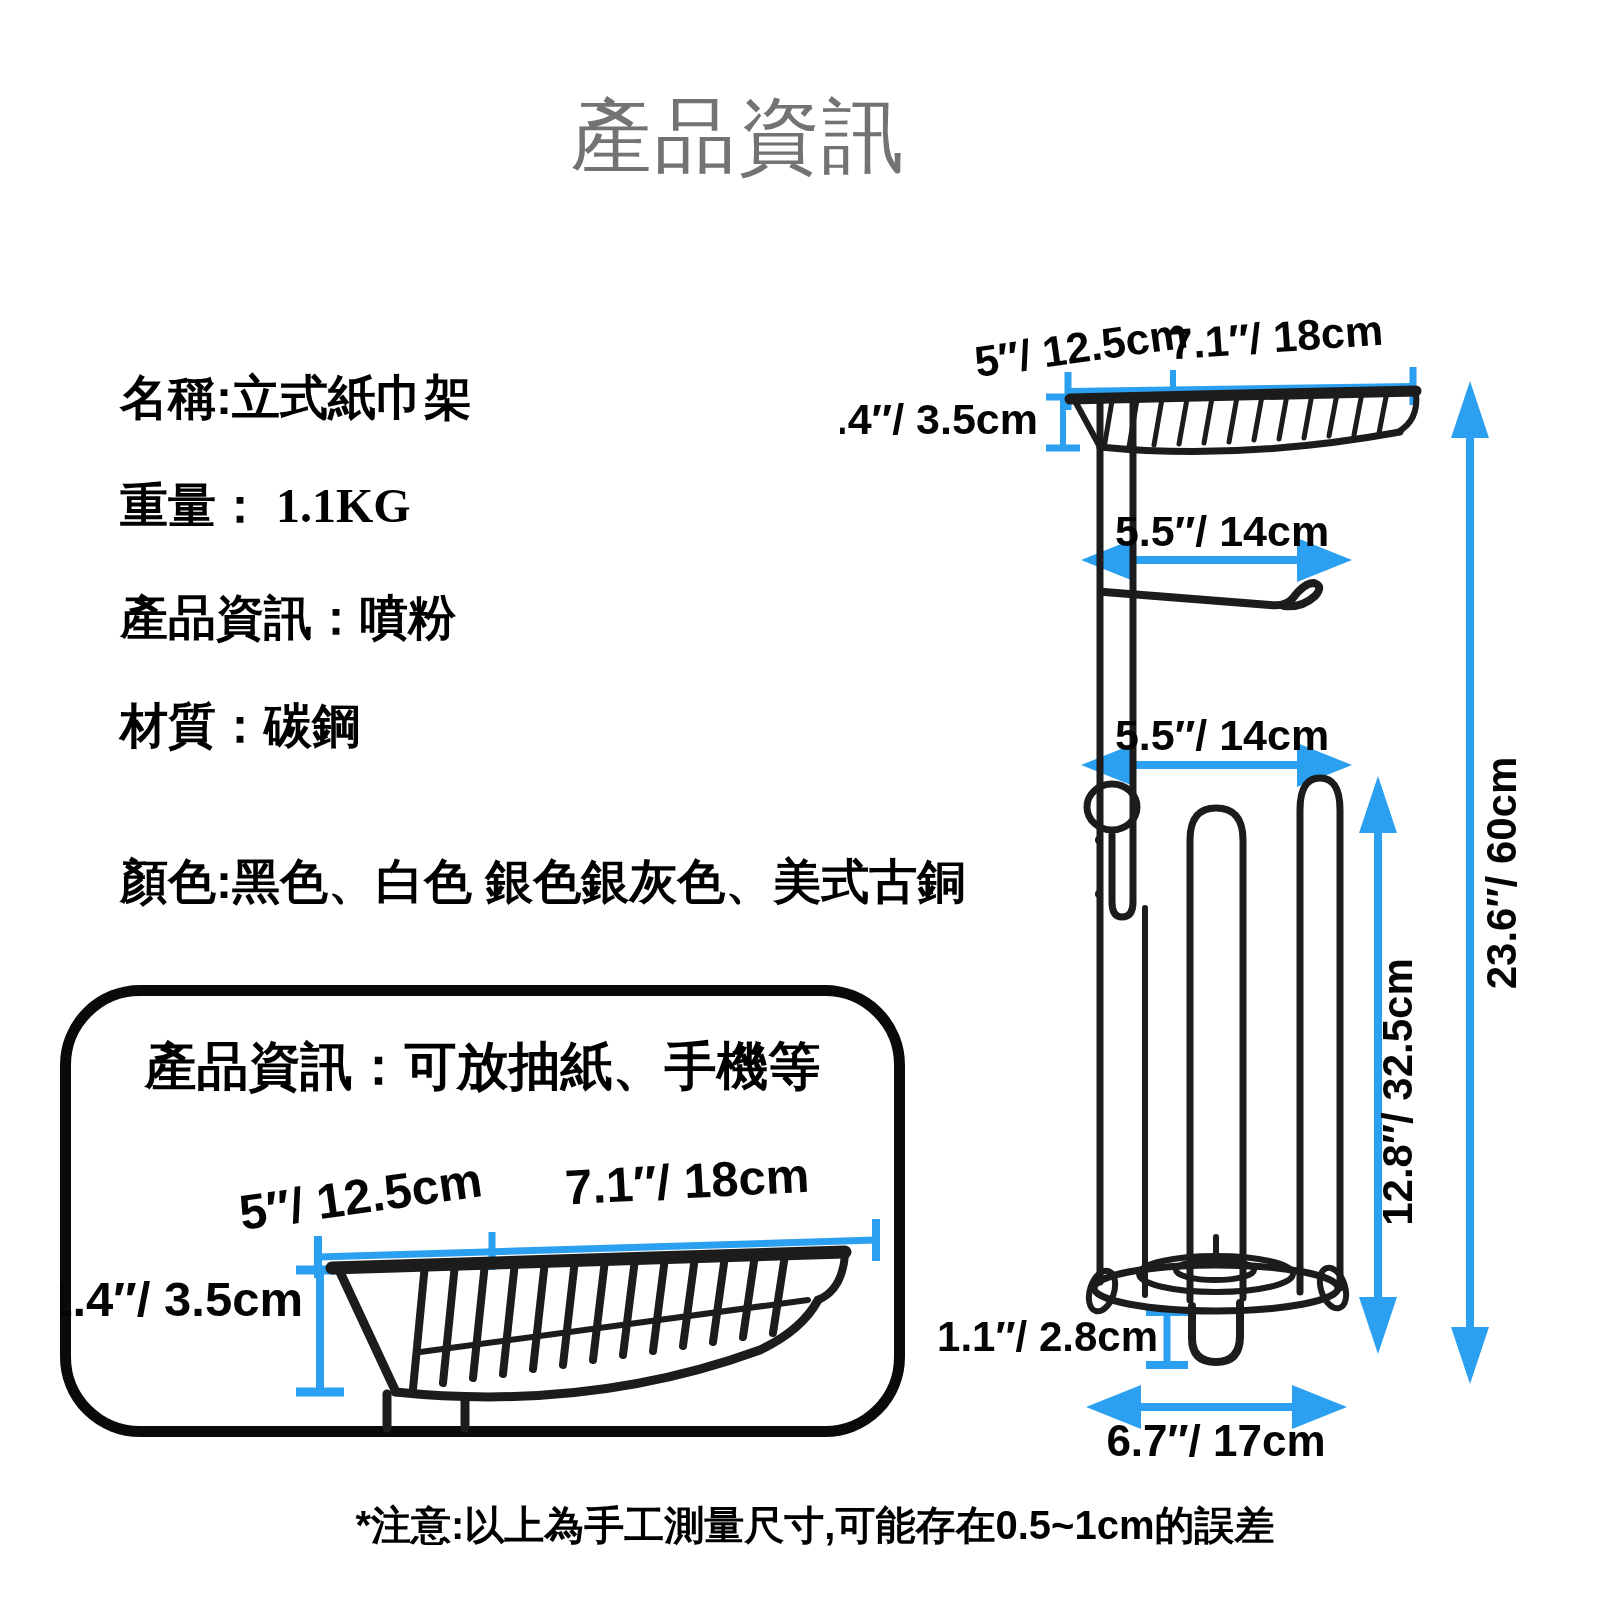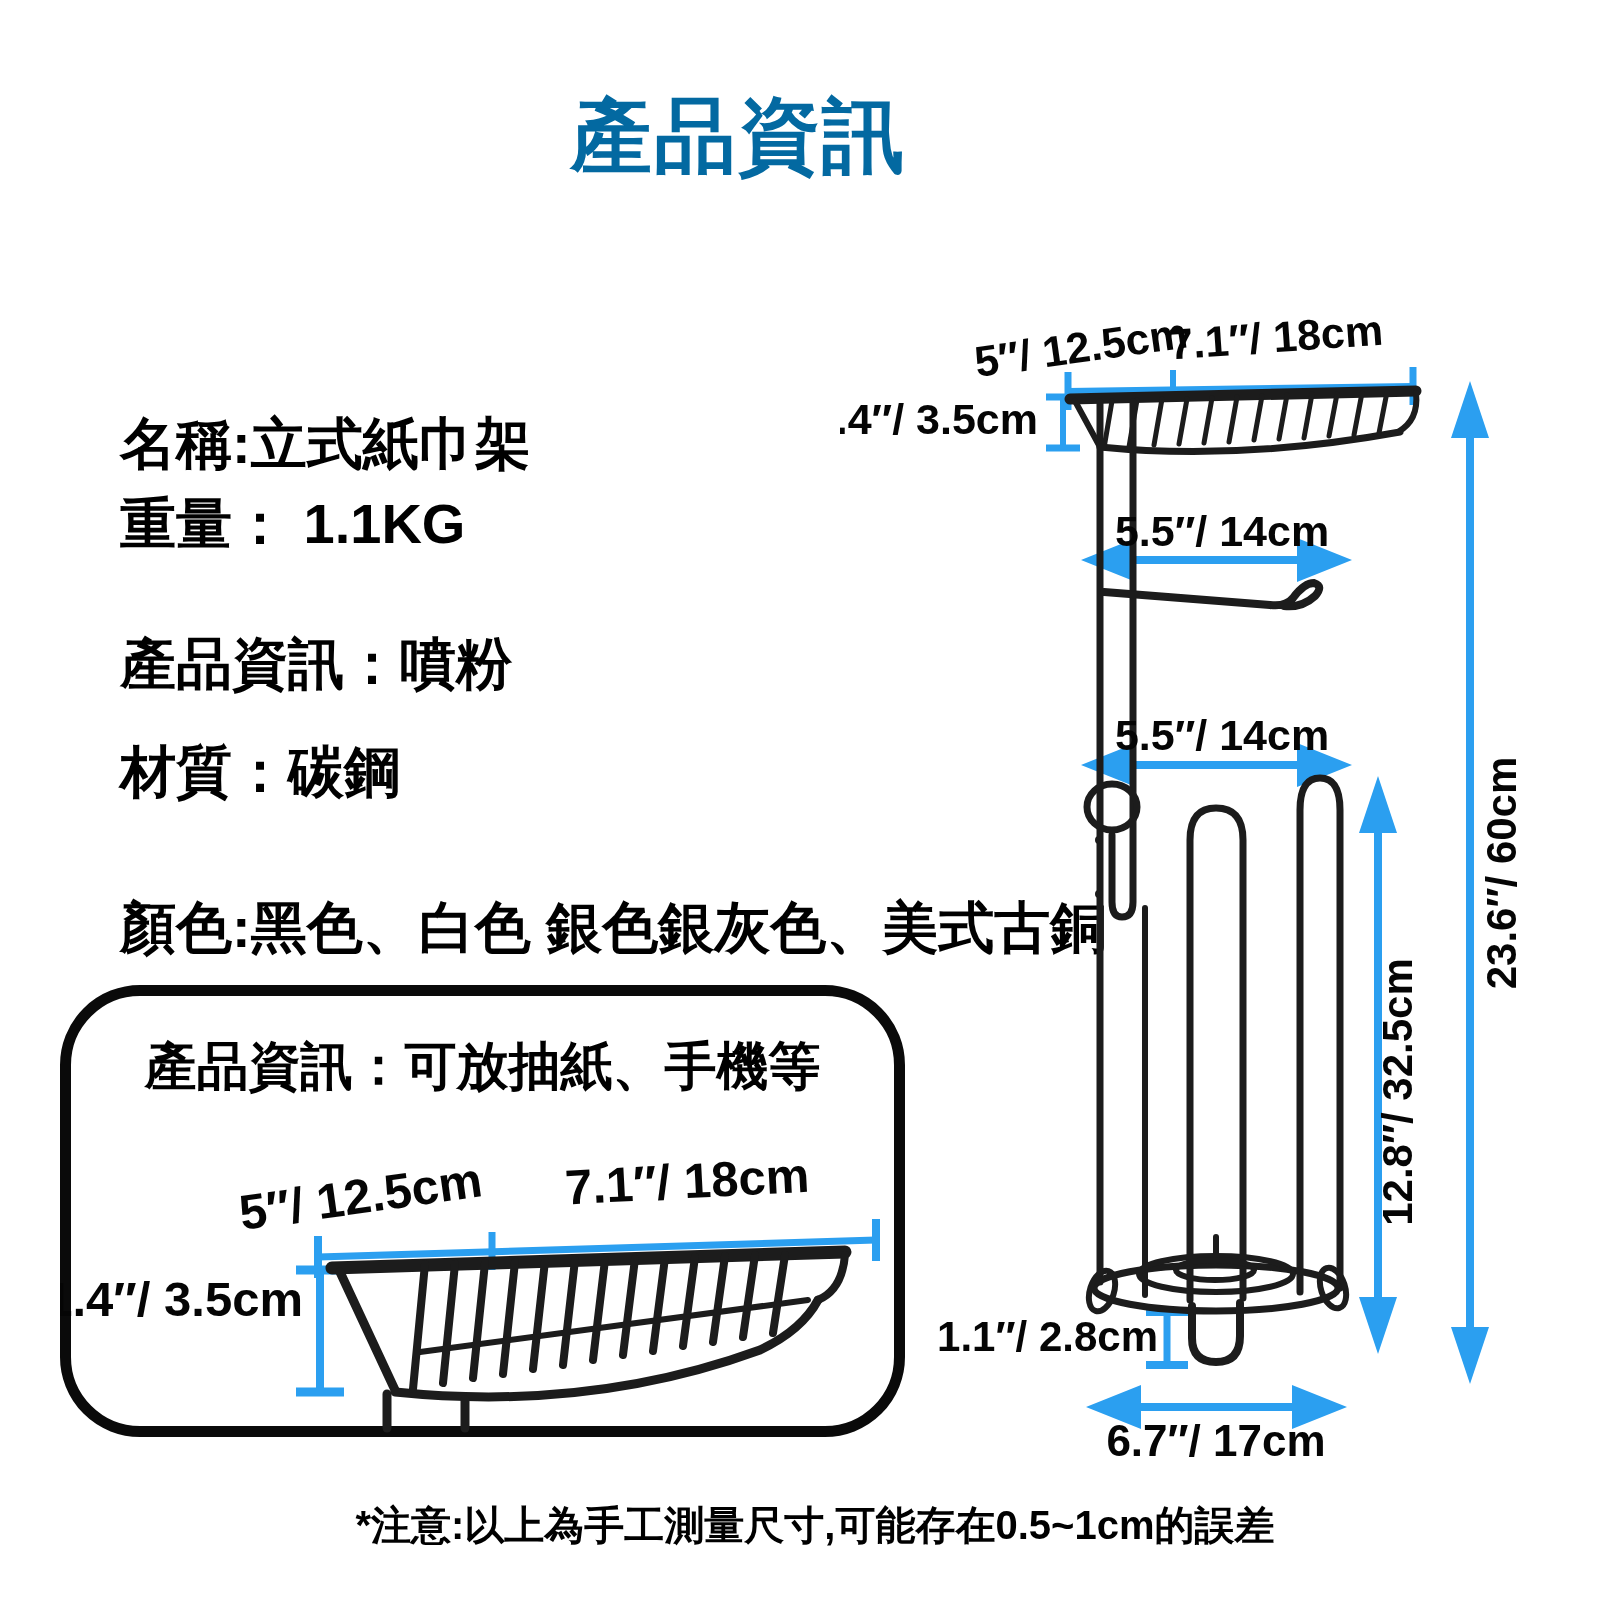--- a/index.html
+++ b/index.html
@@ -3,28 +3,28 @@
 <meta charset="utf-8">
 <style>
   html,body{margin:0;padding:0;}
   body{
     width:1600px;height:1600px;position:relative;background:#ffffff;
     font-family:"Liberation Sans","DejaVu Sans",sans-serif;
     overflow:hidden;
   }
   .page-title{
     position:absolute;left:0;top:82px;width:1476px;text-align:center;
-    font-size:82px;font-weight:bold;color:#0369a1;letter-spacing:2px;
+    font-size:82px;font-weight:normal;color:#737373;letter-spacing:2px;
   }
   .spec-line{
-    position:absolute;left:120px;font-size:56px;font-weight:bold;color:#000;
-    white-space:nowrap;line-height:1.1;margin-top:41px;
+    position:absolute;left:120px;font-size:48px;font-weight:bold;color:#000;
+    white-space:nowrap;line-height:1.1;
   }
   .spec-name{top:372px;}
-  .spec-weight{top:452px;}
+  .spec-weight{top:480px;font-family:Liberation Serif, serif;}
   .spec-surface{top:592px;}
   .spec-material{top:700px;}
   .spec-colors{top:856px;}
   .callout-box{
     position:absolute;left:60px;top:985px;width:845px;height:452px;
     border:11px solid #0a0a0a;border-radius:80px;box-sizing:border-box;
     background:transparent;
   }
   .callout-caption{
     position:absolute;left:60px;top:1032px;width:845px;text-align:center;

